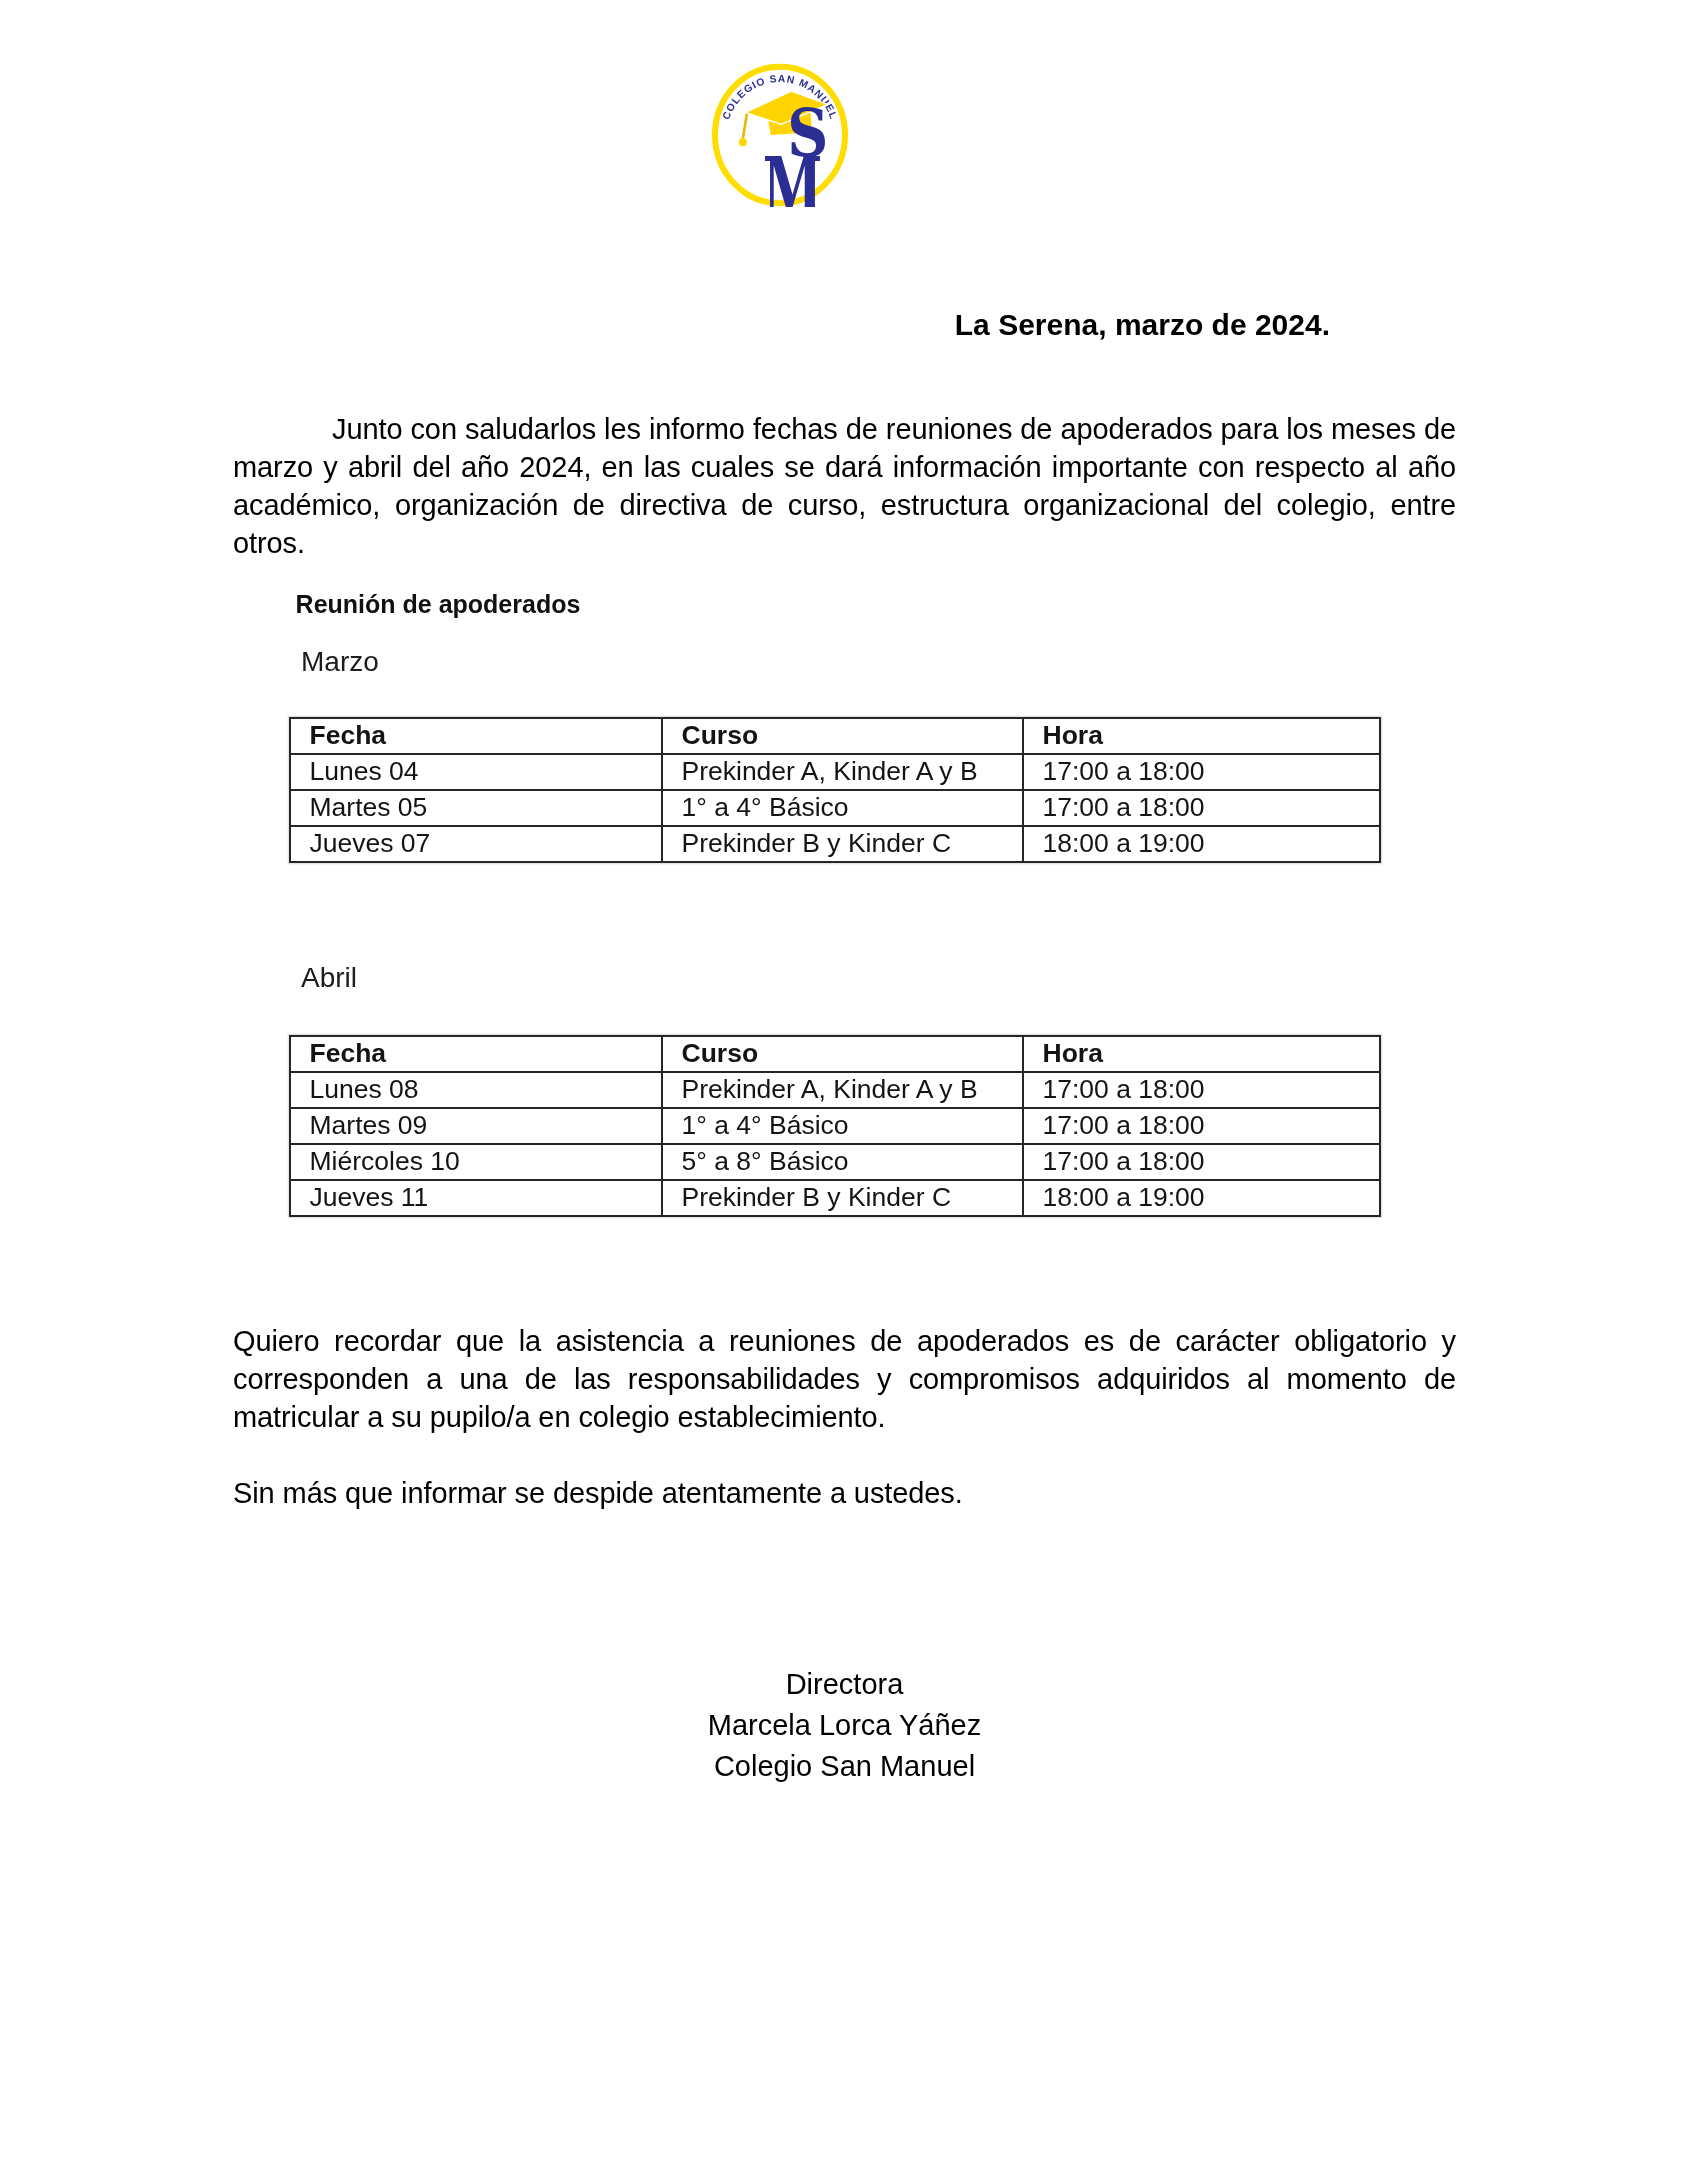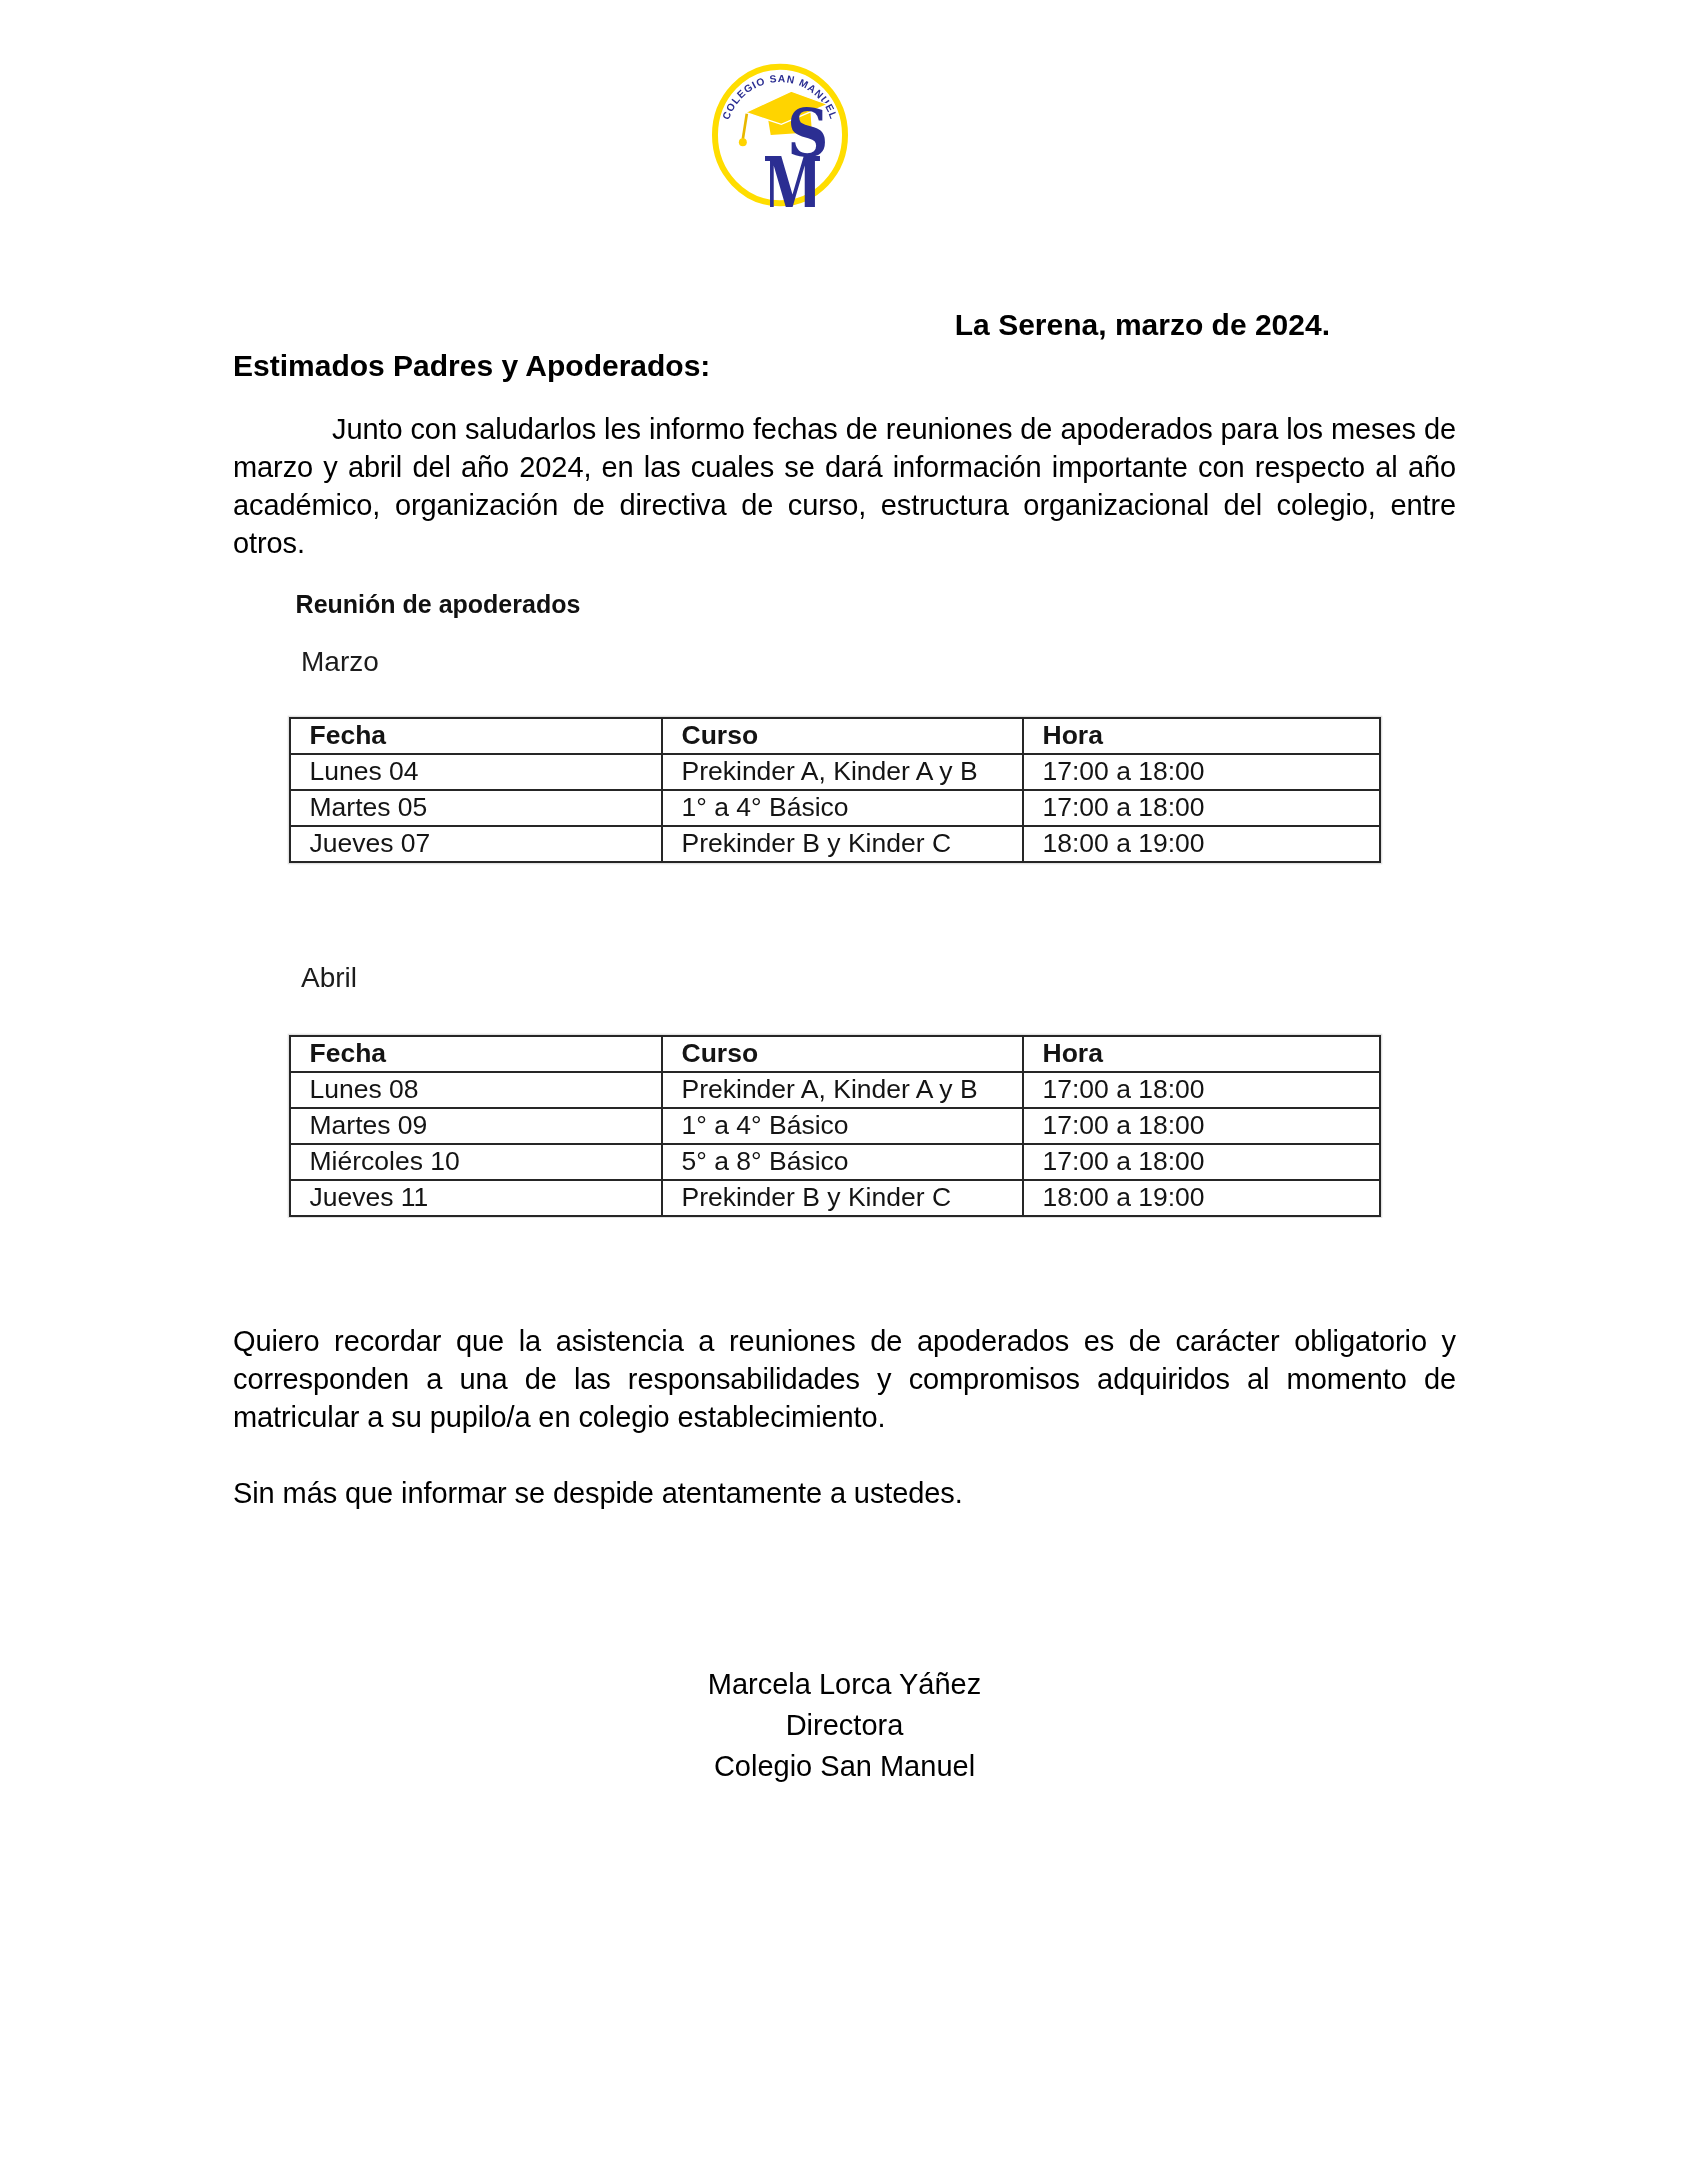--- a/index.html
+++ b/index.html
@@ -94,21 +94,20 @@
       <circle cx="48" cy="119" r="6" fill="#FFD400"></circle>
     </g>
 
     <text x="146" y="140" text-anchor="middle" font-family="DejaVu Serif, serif" font-weight="bold" font-size="100" fill="#2B2E92" textLength="62" lengthAdjust="spacingAndGlyphs">S</text>
     <text x="123" y="230" text-anchor="middle" font-family="DejaVu Serif, serif" font-weight="bold" font-size="124" fill="#2B2E92" textLength="90" lengthAdjust="spacingAndGlyphs">M</text>
     <text x="106" y="266" text-anchor="middle" font-family="Liberation Sans, sans-serif" font-weight="bold" font-size="20" letter-spacing="2" fill="#2B2E92">LA SERENA</text>
   </svg>
 
   <div class="dateline">La Serena, marzo de 2024.</div>
 
-  <div class="salutation">Estimados Padres y Apoderados:</div>
 
   <div class="para para-intro">Junto con saludarlos les informo fechas de reuniones de apoderados para los meses de marzo y abril del año 2024, en las cuales se dará información importante con respecto al año académico, organización de directiva de curso, estructura organizacional del colegio, entre otros.</div>
 
   <div class="schedule-region">
     <div class="schedule-title">Reunión de apoderados</div>
     <div class="month-label month-marzo">Marzo</div>
 
     <table class="sched sched-1">
       <colgroup>
           <col style="width:372px">
@@ -179,19 +178,19 @@
         </tr>
       </tbody>
     </table>
   </div>
 
   <div class="para para-reminder">Quiero recordar que la asistencia a reuniones de apoderados es de carácter obligatorio y corresponden a una de las responsabilidades y compromisos adquiridos al momento de matricular a su pupilo/a en colegio establecimiento.</div>
 
   <div class="closing">Sin más que informar se despide atentamente a ustedes.</div>
 
   <div class="signature">
+    <div>Directora</div>
     <div>Marcela Lorca Yáñez</div>
-    <div>Directora</div>
     <div>Colegio San Manuel</div>
   </div>
 
 </div>
 
 
 </body></html>

